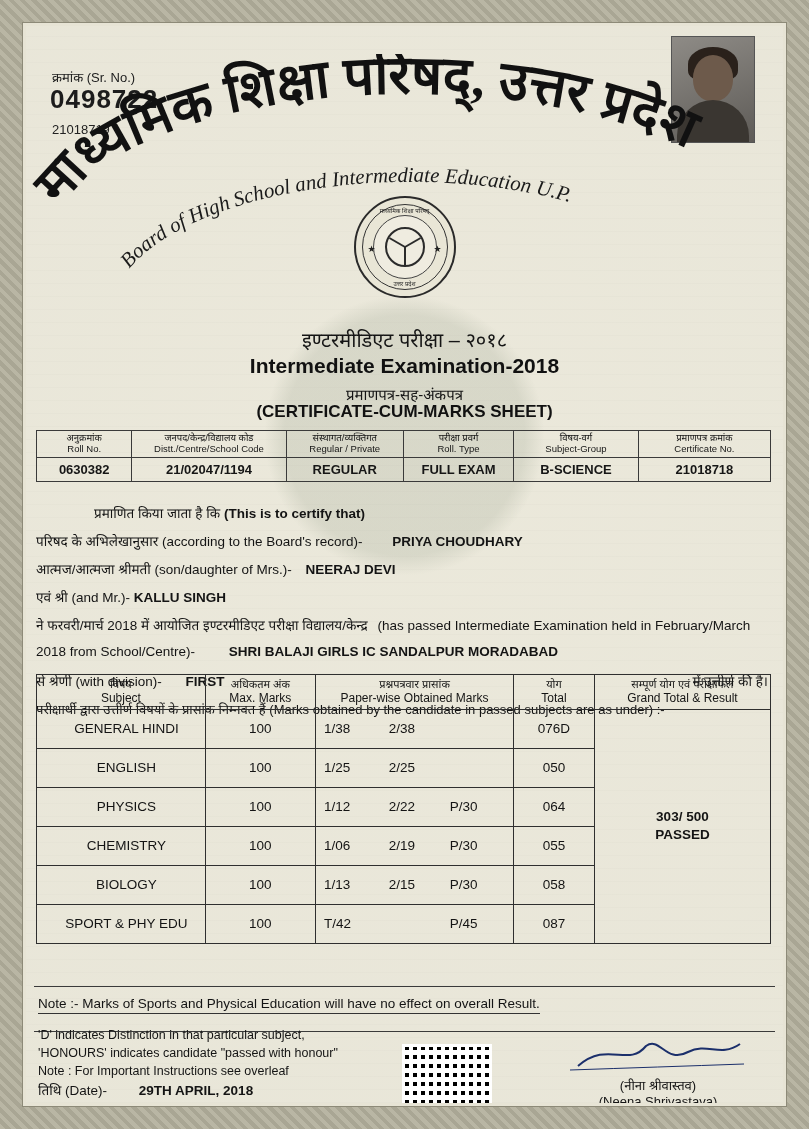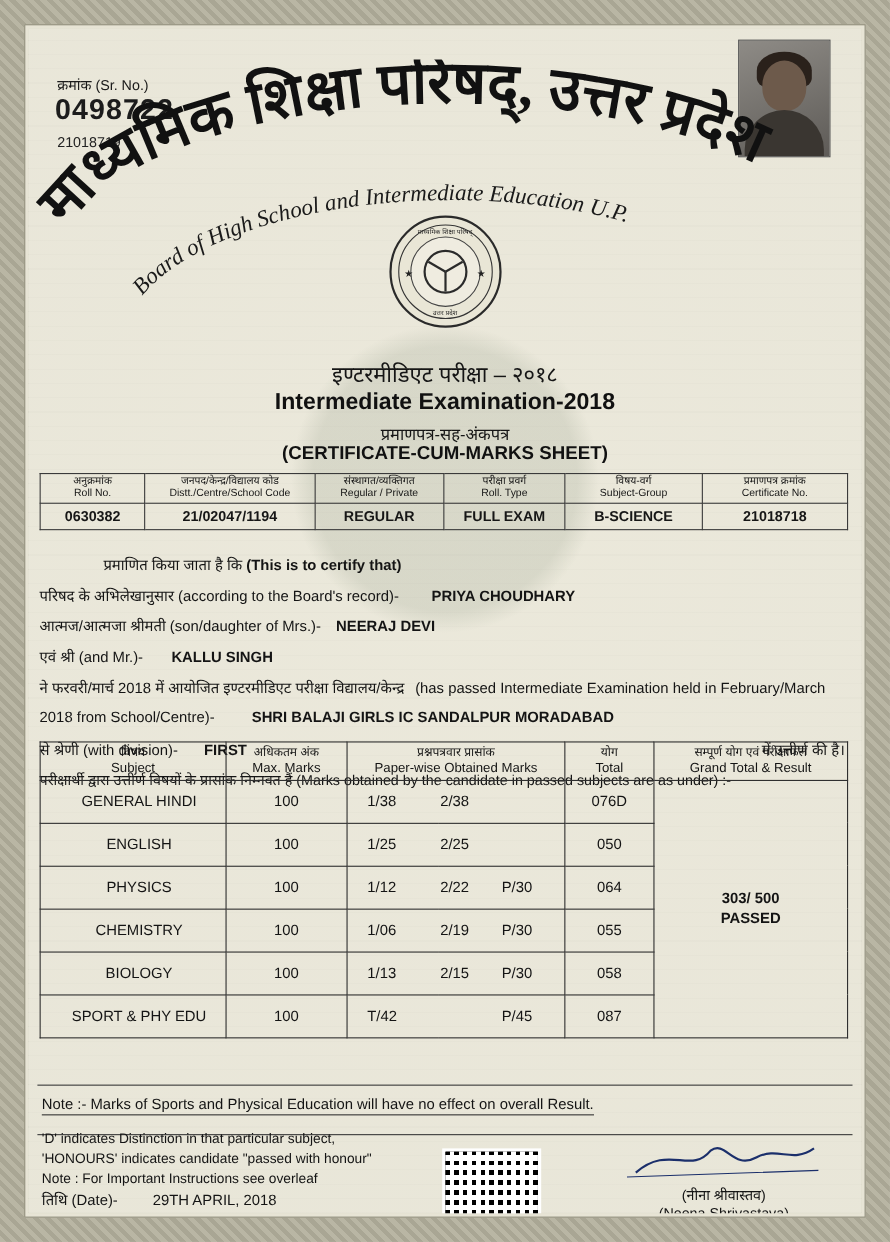--- a/index.html
+++ b/index.html
@@ -76,32 +76,32 @@
   
   .marks-wrap{position:absolute;left:10px;top:648px;width:735px;}
   .marks{width:100%;}
   .marks td,.marks th{border:1px solid #2f2f2f;color:#141414;}
   .marks thead td{text-align:center;padding:3px 2px;line-height:1.2;}
   .marks .h-hi{font-size:11px;}
   .marks .h-en{font-size:12px;}
   .marks tbody td{height:36px;font-size:13.5px;}
   .c-sub{padding-left:12px;text-align:center;font-size:14px;}
   .c-max{text-align:center;}
-  .c-p{text-align:left;padding-left:18px;margin-left:44px;}
+  .c-p{text-align:left;padding-left:8px;margin-left:44px;}
   .c-p2{text-align:left;}
   .c-p3{text-align:left;padding-left:6px;margin-left:19px;}
   .c-tot{text-align:center;}
   .c-gt{text-align:center;font-size:16px;font-weight:bold;line-height:1.35;}
 
   
   .note{position:absolute;left:12px;top:970px;width:730px;font-size:13.5px;color:#141414;}
   .note-underline{border-bottom:1px solid #333;padding-bottom:2px;display:inline-block;}
   .foot-left{position:absolute;left:12px;top:1000px;width:380px;font-size:12.5px;line-height:1.45;color:#141414;}
   .date-row{position:absolute;left:12px;top:1055px;font-size:13.5px;color:#141414;}
-  .date-row .val,.place-row .val{font-weight:normal;}
+  .date-row .val,.place-row .val{font-weight:bold;}
   .qr{position:absolute;left:376px;top:1018px;width:84px;height:84px;background:#fff;padding:3px;}
   .qr i{display:block;width:100%;height:100%;
      background-image:
        repeating-linear-gradient(90deg,#000 0 4px,#fff 4px 8px),
        repeating-linear-gradient(0deg,#000 0 4px,#fff 4px 9px);
      background-blend-mode:screen;}
   .sign-box{position:absolute;right:10px;top:1012px;width:230px;text-align:center;color:#141414;}
   .sign-curve{width:180px;height:34px;margin:0 auto;}
   .sign-hi{font-size:13px;}
   .sign-en{font-size:13px;}
@@ -211,21 +211,21 @@
         <div class="line">
           <span>परिषद के अभिलेखानुसार (according to the Board's record)-</span>
           <span class="val" style="margin-left:26px">PRIYA CHOUDHARY</span>
         </div>
         <div class="line">
           <span>आत्मज/आत्मजा श्रीमती (son/daughter of Mrs.)-</span>
           <span class="val" style="margin-left:10px">NEERAJ DEVI</span>
         </div>
         <div class="line">
           <span>एवं श्री (and Mr.)-</span>
-          <span class="val" style="margin-left:22px">KALLU SINGH</span>
+          <span class="val" style="">KALLU SINGH</span>
         </div>
         <div class="line">
           <span>ने फरवरी/मार्च 2018 में आयोजित इण्टरमीडिएट परीक्षा विद्यालय/केन्द्र</span>
           <span style="margin-left:6px">(has passed Intermediate Examination held in February/March</span>
         </div>
         <div class="line">
           <span>2018 from School/Centre)-</span>
           <span class="val" style="margin-left:30px">SHRI BALAJI GIRLS IC SANDALPUR MORADABAD</span>
         </div>
         <div class="line">

